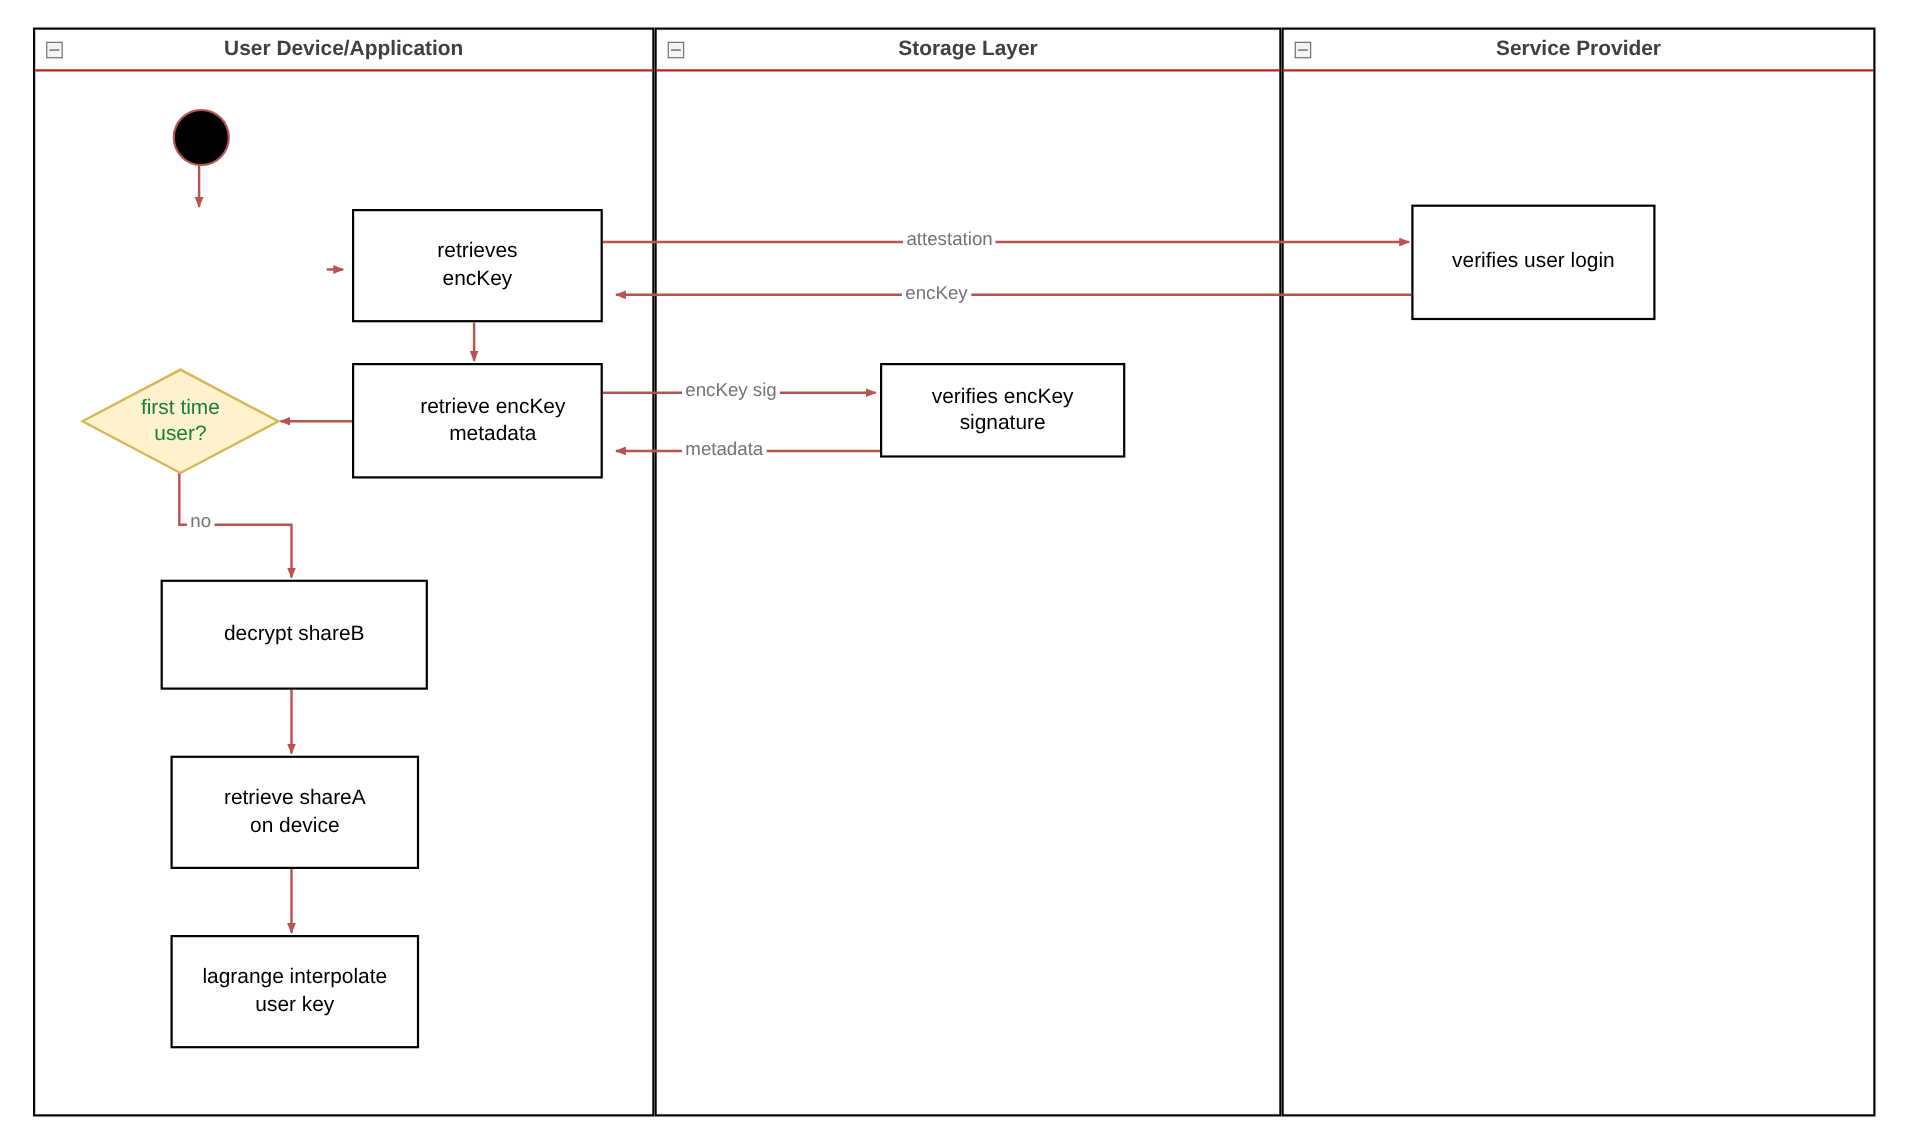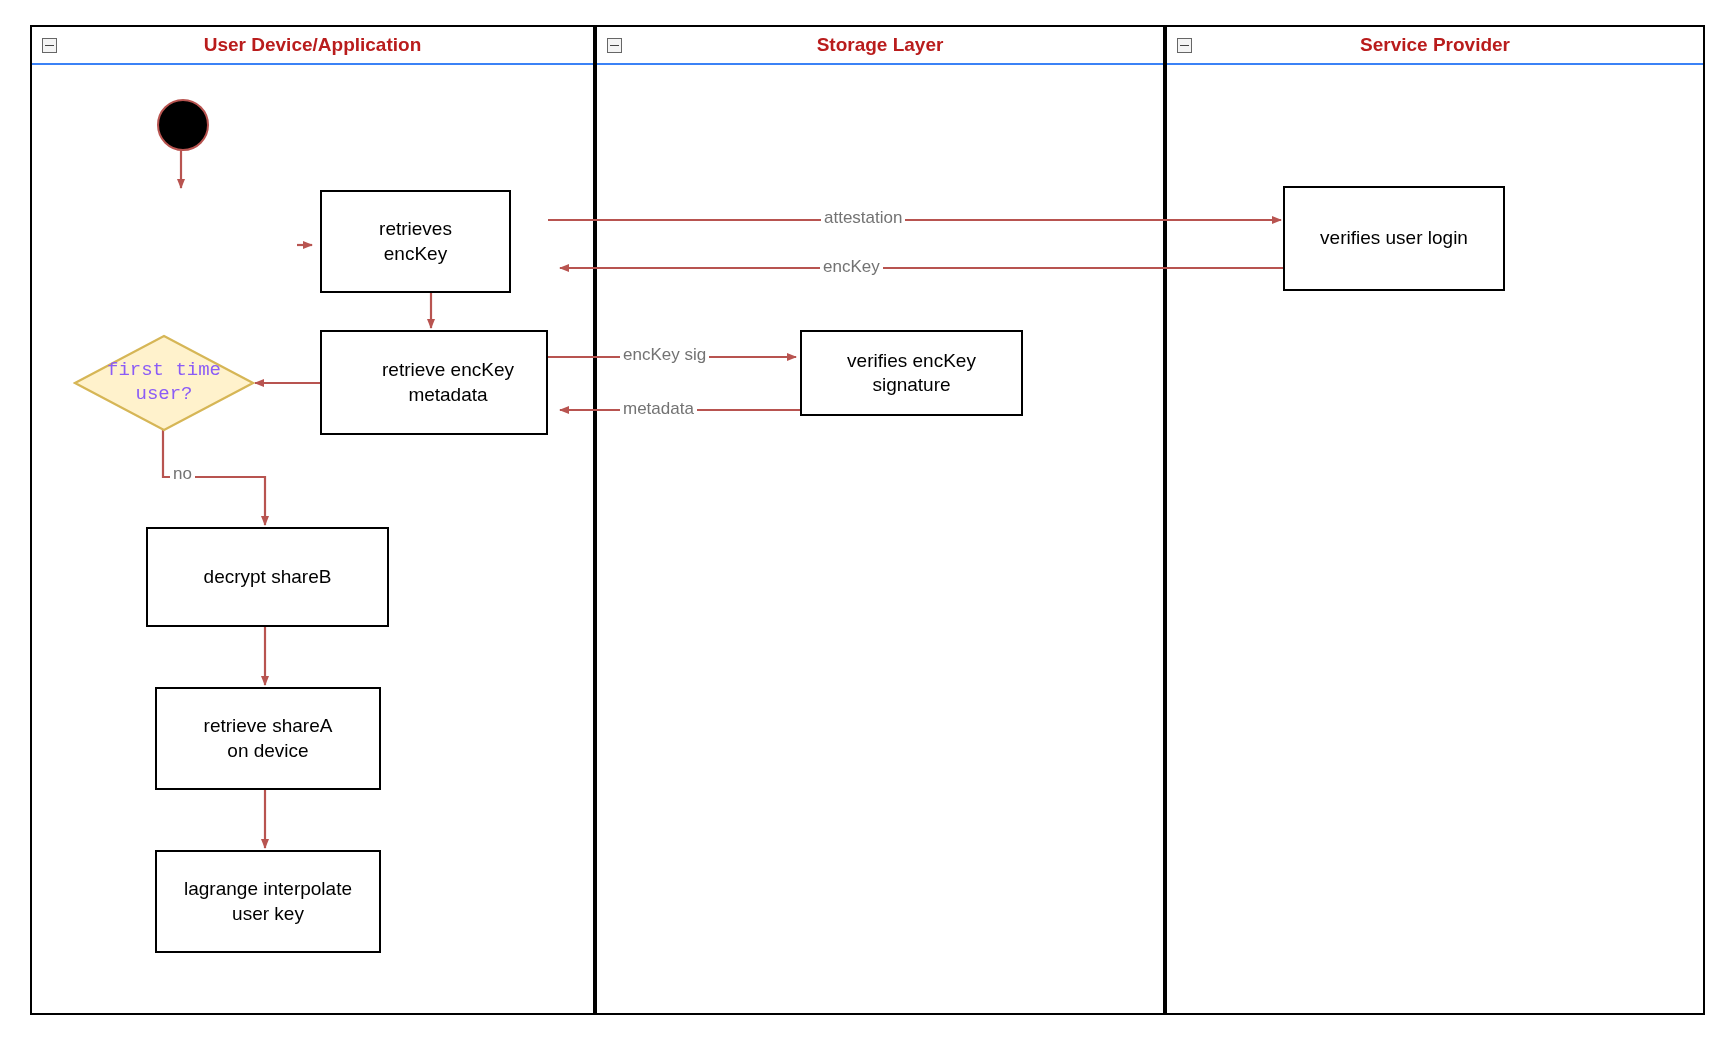--- a/index.html
+++ b/index.html
@@ -23,27 +23,27 @@
     border: 2px solid #000000;
     background: #ffffff;
   }
   .lane-header {
     position: absolute;
     left: 0;
     top: 0;
     right: 0;
     height: 38px;
     box-sizing: border-box;
-    border-bottom: 2px solid #3b82f6;
+    border-bottom: 2px solid #b91c1c;
     display: flex;
     align-items: center;
     justify-content: center;
     font-weight: bold;
     font-size: 19px;
-    color: #b91c1c;
+    color: #404040;
   }
   .collapse-box {
     position: absolute;
     left: 10px;
     top: 11px;
     width: 15px;
     height: 15px;
     box-sizing: border-box;
     border: 1px solid #666666;
     background: #f4f4f4;
@@ -87,23 +87,22 @@
     left: 0;
     top: 0;
     width: 100%;
     height: 100%;
     display: flex;
     align-items: center;
     justify-content: center;
     text-align: center;
     font-size: 19px;
     line-height: 1.25;
-    color: #8b5cf6;
+    color: #15803d;
     white-space: pre-line;
-    font-family: Liberation Mono, monospace;
   }
   .edge-label {
     position: absolute;
     font-size: 17px;
     color: #737373;
     background: #ffffff;
     padding: 0 3px;
     white-space: nowrap;
   }
   svg.edges {
@@ -169,21 +168,21 @@
 
       <path d="M265,627 L265,685" marker-end="url(#arrow)"></path>
 
       <path d="M265,790 L265,848" marker-end="url(#arrow)"></path>
     </g>
   </svg>
 
   <div class="start-node" style="left:157px; top:99px; width:52px; height:52px;"></div>
 
 
-  <div class="node" style="left:320px; top:190px; width:191px; height:103px;">
+  <div class="node" style="left:320px; top:190px; width:228px; height:103px;">
     <span>retrieves
 encKey</span>
   </div>
 
   <div class="node" style="left:1283px; top:186px; width:222px; height:105px;">
     <span>verifies user login</span>
   </div>
 
   <div class="node" style="left:320px; top:330px; width:228px; height:105px;padding-left:28px;">
     <span>retrieve encKey

